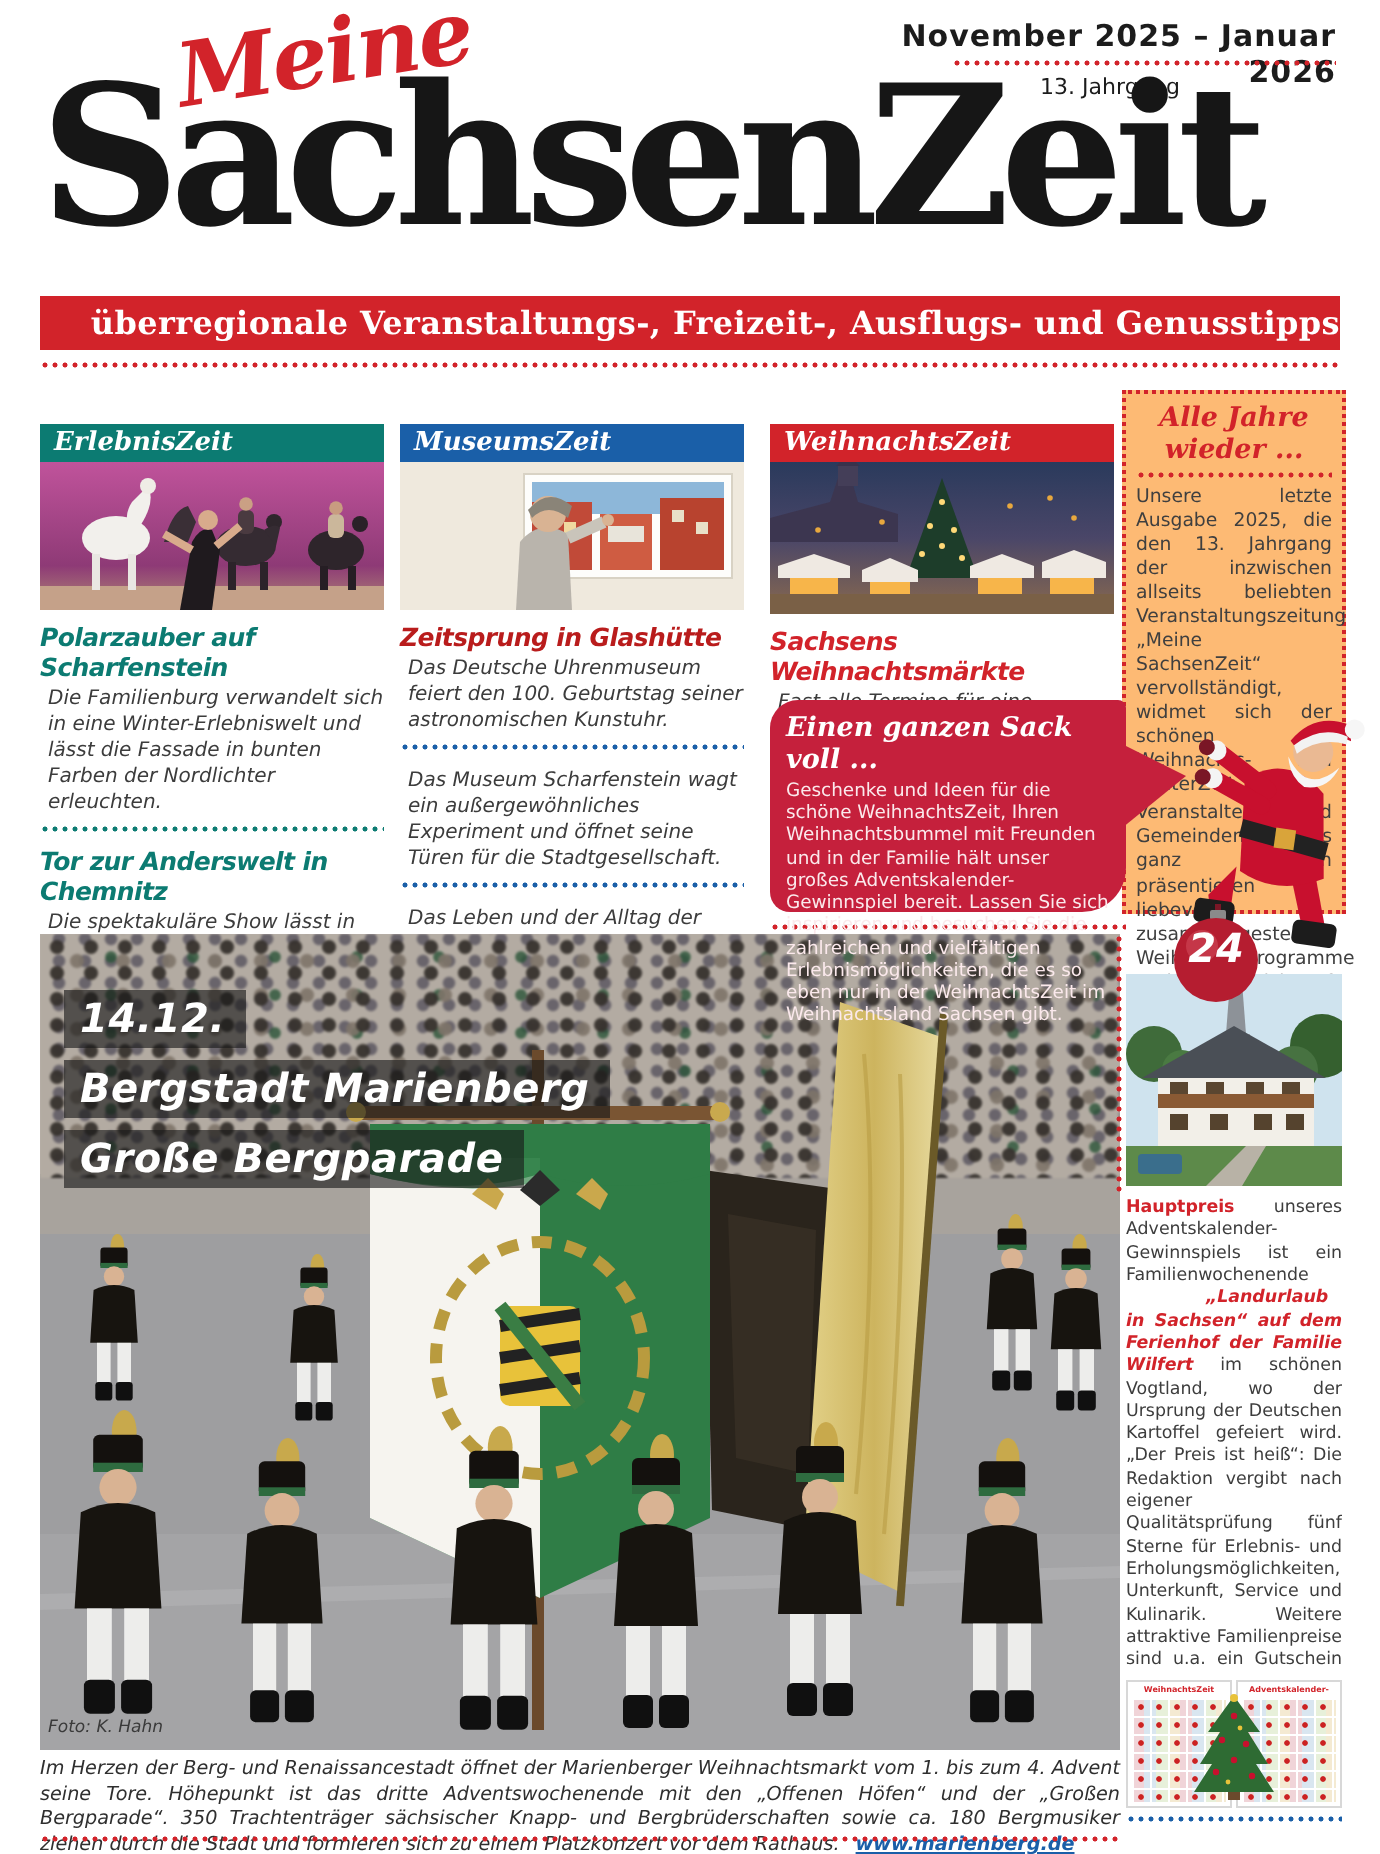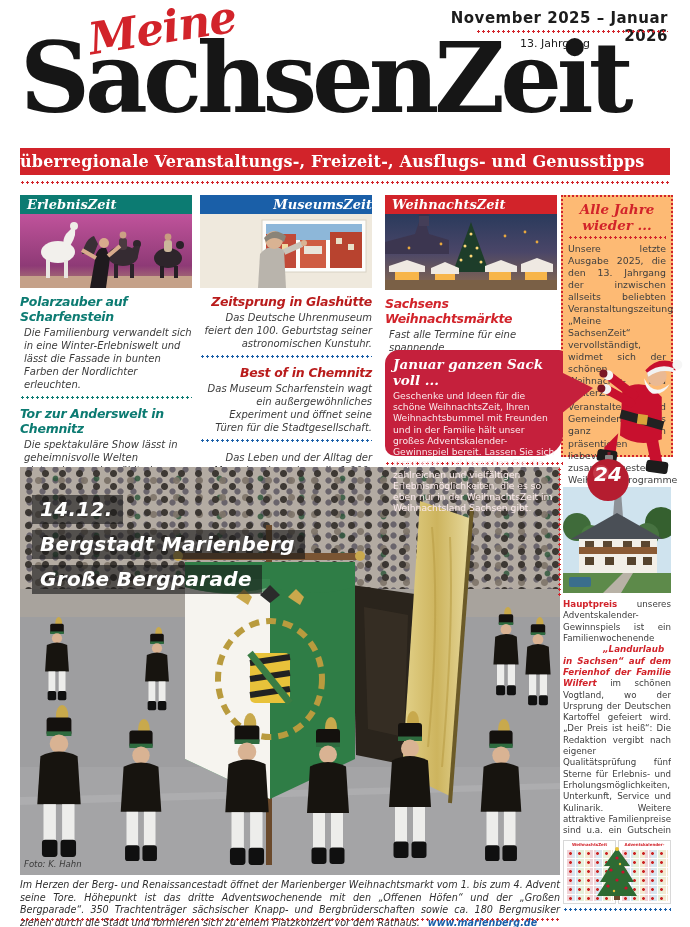--- a/index.html
+++ b/index.html
@@ -19,27 +19,27 @@
   .issue-dots { position:absolute; top:30px; right:22px; width:192px; }
   .volume { position:absolute; top:37px; right:100px; font-size:11px; color:#1c1c1c; }
   .meine { position:absolute; top:2px; left:88px; transform:rotate(-9deg);
     font-family:"DejaVu Serif", serif; font-style:italic; font-weight:bold;
     font-size:44px; color:#d2232a; letter-spacing:-1px; }
   .main-title { position:absolute; top:22px; left:20px; width:652px;
     font-family:"DejaVu Serif", serif; font-weight:bold; font-size:97px;
     letter-spacing:-5px; color:#161616; line-height:1.16; white-space:nowrap; }
   .tagline { position:absolute; top:148px; left:20px; width:650px; height:27px;
     background:#d2232a; color:#fff; font-family:"DejaVu Serif", serif; font-weight:bold;
-    font-size:16px; text-align:left; line-height:27px; letter-spacing:.2px; }
+    font-size:16px; text-align:right; line-height:27px; letter-spacing:.2px; }
   .head-dots { position:absolute; top:181px; left:20px; width:650px; }
 
   
-  .col { position:absolute; top:195px; }
+  .col { position:absolute; top:212px; }
   .col1 { left:20px;  width:172px; }
-  .col2 { left:200px; width:172px;text-align:right; }
+  .col2 { left:200px; width:172px; }
   .col3 { left:385px; width:172px; }
   .sec-head { height:19px; line-height:19px; padding-left:7px; color:#fff;
     font-family:"DejaVu Serif", serif; font-style:italic; font-weight:bold; font-size:13px; }
   .sec-head.teal { background:#0c7b72; }
   .sec-head.blue { background:#1a5fa8; }
   .sec-head.red  { background:#d2232a; }
   .col-photo { width:172px; display:block; }
   .article { padding-top:6px; }
   .article h3 { font-style:italic; font-size:12.5px; letter-spacing:-.3px; }
   .col1 .article h3 { color:#0c7b72; } .col2 .article h3 { color:#b91c1c; } .col3 .article h3 { color:#d2232a; }
@@ -197,21 +197,20 @@
       <path d="M64 24 Q74 12 86 22 L84 28 Q74 20 66 28 Z" fill="#8a8478"></path>
       <path d="M84 38 L102 30" stroke="#c9c4ba" stroke-width="6" fill="none"></path>
       <circle cx="104" cy="29" r="3" fill="#d9b393"></circle>
     </svg>
     <div class="article">
       <h3>Zeitsprung in Glashütte</h3>
       <p>Das Deutsche Uhrenmuseum feiert den 100. Geburtstag seiner astronomischen Kunstuhr.</p>
       <div class="dots blue"></div>
     </div>
     <div class="article">
-      <h3>Best of in Chemnitz</h3>
       <p>Das Museum Scharfenstein wagt ein außergewöhnliches Experiment und öffnet seine Türen für die Stadtgesellschaft.</p>
       <div class="dots blue"></div>
     </div>
     <div class="article">
       <p>Das Leben und der Alltag der Menschen in und um die 1.000-jährige Stadt in den 1960er bis in die 1980er Jahre.</p>
       <div class="dots blue"></div>
     </div>
   </div>
 
   <div class="col col3">
@@ -264,21 +263,21 @@
   </div>
 
   <div class="col4">
     <h2>Alle Jahre wieder ...</h2>
     <div class="dots"></div>
     <p>Unsere letzte Ausgabe 2025, die den 13. Jahrgang der inzwischen allseits beliebten Veranstaltungszeitung „Meine SachsenZeit“ vervollständigt, widmet sich der schönen Weihnachts- und WinterZeit.</p>
     <p>Veranstalter und Gemeinden aus ganz Sachsen präsentieren liebevoll zusammengestellte Weihnachtsprogramme und freuen sich auf leuchtende Kinderaugen und begeisterte Besucher.</p>
   </div>
 
   <div class="sack">
-    <h3>Januar ganzen Sack voll ...</h3>
+    <h3>Einen ganzen Sack voll ...</h3>
     <p>Geschenke und Ideen für die schöne WeihnachtsZeit, Ihren Weihnachtsbummel mit Freunden und in der Familie hält unser großes Adventskalender-Gewinnspiel bereit. Lassen Sie sich inspirieren und besuchen Sie die zahlreichen und vielfältigen Erlebnismöglichkeiten, die es so eben nur in der WeihnachtsZeit im Weihnachtsland Sachsen gibt.</p>
   </div>
   <div class="sack-dots dots"></div>
 
   <svg class="santa" viewBox="0 0 96 126">
     <g transform="rotate(8 48 60)">
       <path d="M30 88 L18 104 L20 112 L30 110 Z" fill="#c8102e"></path>
       <rect x="12" y="106" width="20" height="12" rx="3" fill="#1c1c1c"></rect>
       <path d="M58 90 L66 112 L78 112 L70 88 Z" fill="#c8102e"></path>
       <rect x="62" y="110" width="22" height="12" rx="3" fill="#1c1c1c"></rect>

